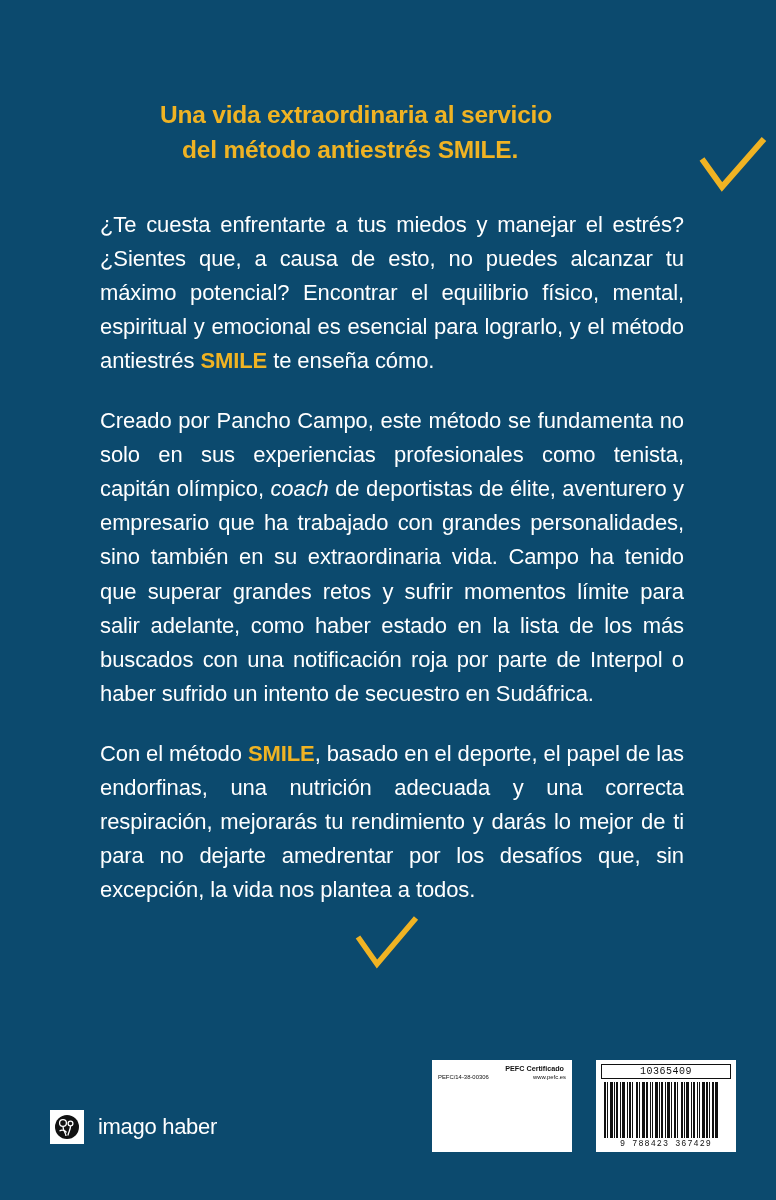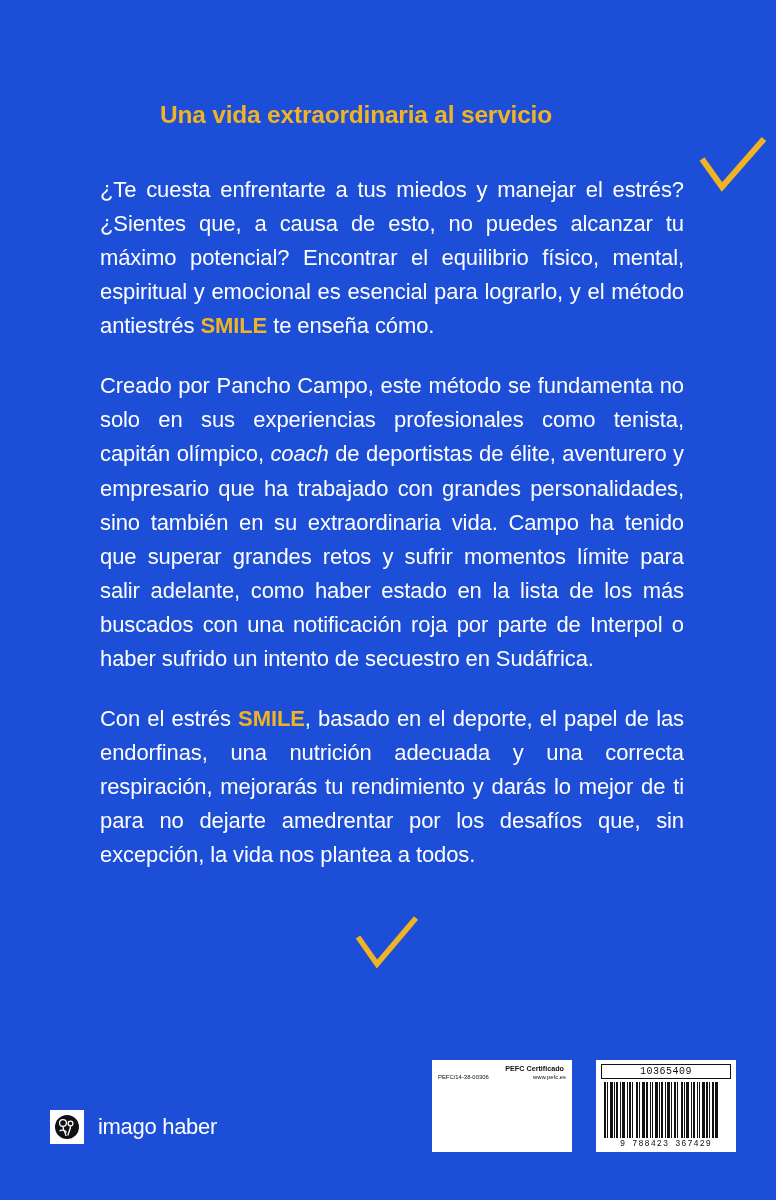--- a/index.html
+++ b/index.html
@@ -10,21 +10,21 @@
     width: 776px;
     height: 1200px;
     background: #0d3355;
     font-family: "Liberation Sans", sans-serif;
     overflow: hidden;
     position: relative;
   }
   .page {
     position: absolute;
     inset: 0;
-    background: #1d4ed8;
+    background: #0c4a6e;
   }
   .content {
     position: absolute;
     left: 100px;
     top: 0;
     width: 584px;
   }
 
   
   .headline-wrap {
@@ -232,30 +232,31 @@
 </head>
 <body>
 
 <div class="page">
 
   <div class="content">
 
     <div class="headline-wrap">
       <div class="headline">
         <span>Una vida extraordinaria al servicio</span>
+        <span class="line2">del método antiestrés SMILE.</span>
       </div>
     </div>
 
     <div class="body-copy">
 
       <p><span>¿Te cuesta enfrentarte a tus miedos y manejar el estrés? ¿Sientes que, a causa de esto, no puedes alcanzar tu máximo potencial? Encontrar el equilibrio físico, mental, espiritual y emocional es esencial para lograrlo, y el método antiestrés </span><span class="smile">SMILE</span><span> te enseña cómo.</span></p>
 
       <p><span>Creado por Pancho Campo, este método se fundamenta no solo en sus experiencias profesionales como tenista, capitán olímpico, </span><span class="it">coach</span><span> de deportistas de élite, aventurero y empresario que ha trabajado con grandes personalidades, sino también en su extraordinaria vida. Campo ha tenido que superar grandes retos y sufrir momentos límite para salir adelante, como haber estado en la lista de los más buscados con una notificación roja por parte de Interpol o haber sufrido un intento de secuestro en Sudáfrica.</span></p>
 
-      <p><span>Con el estrés </span><span class="smile">SMILE</span><span>, basado en el deporte, el papel de las endorfinas, una nutrición adecuada y una correcta respiración, mejorarás tu rendimiento y darás lo mejor de ti para no dejarte amedrentar por los desafíos que, sin excepción, la vida nos plantea a todos.</span></p>
+      <p><span>Con el método </span><span class="smile">SMILE</span><span>, basado en el deporte, el papel de las endorfinas, una nutrición adecuada y una correcta respiración, mejorarás tu rendimiento y darás lo mejor de ti para no dejarte amedrentar por los desafíos que, sin excepción, la vida nos plantea a todos.</span></p>
 
     </div>
   </div>
 
   <svg class="check-top" viewBox="0 0 70 60">
     <path d="M4 24 L24 52 L66 4" fill="none" stroke="#f0b323" stroke-width="6" stroke-linecap="butt" stroke-linejoin="miter"></path>
   </svg>
 
   <svg class="check-bottom" viewBox="0 0 64 56">
     <path d="M3 22 L22 49 L61 3" fill="none" stroke="#f0b323" stroke-width="5.5" stroke-linecap="butt" stroke-linejoin="miter"></path>

